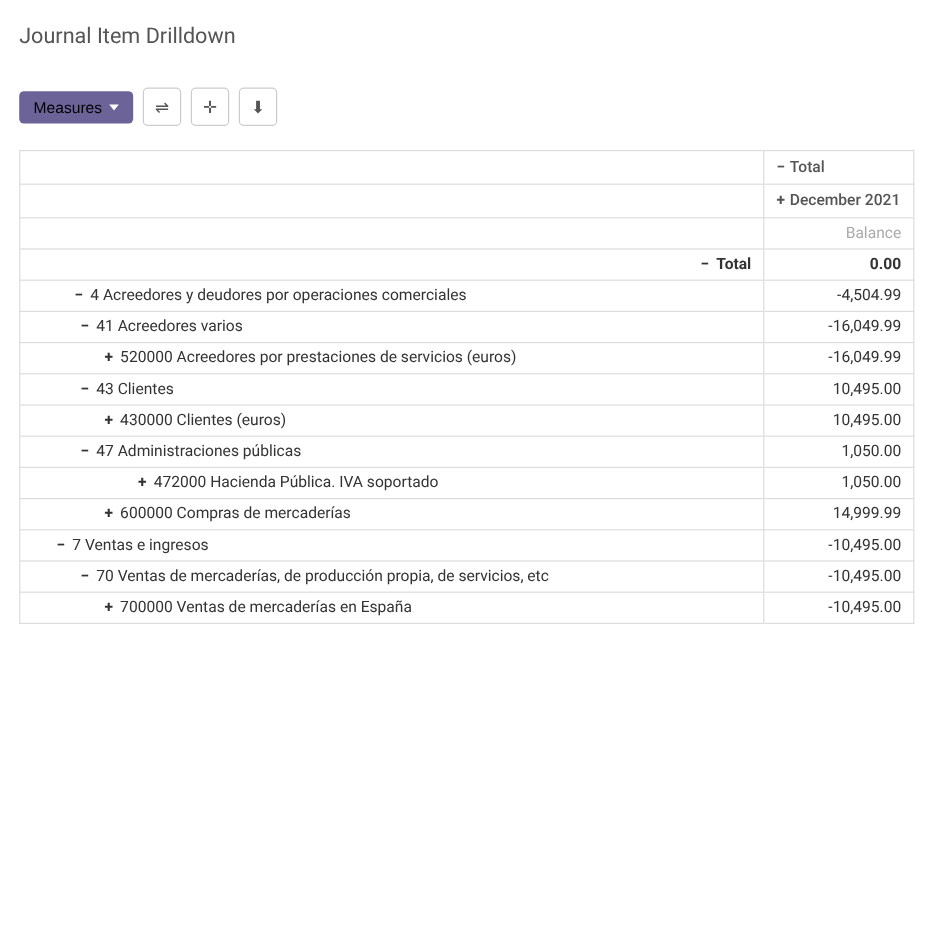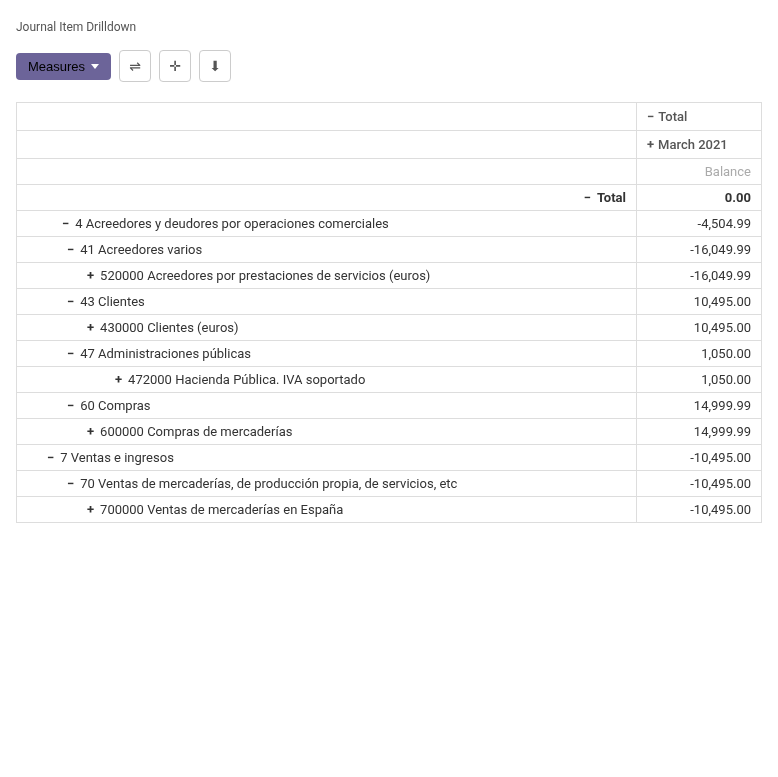--- a/index.html
+++ b/index.html
@@ -10,24 +10,24 @@
       background: #fff;
       width: 778px;
       min-height: 777px;
     }
 
     .page-container {
       padding: 20px 16px 16px 16px;
     }
 
     .page-title {
-      font-size: 12px;
+      font-size: 18px;
       font-weight: 400;
       color: #555;
-      margin-bottom: 16px;
+      margin-bottom: 32px;
     }
 
     .toolbar {
       display: flex;
       align-items: center;
       gap: 8px;
       margin-bottom: 20px;
     }
 
     .measures-btn {
@@ -167,21 +167,21 @@
             <span style="font-weight:bold;">−</span>
             <span>Total</span>
           </div>
         </th>
       </tr>
       <tr class="header-row col-header-2">
         <th style="border-right:1px solid #ddd;"></th>
         <th class="col-header-cell" style="white-space:nowrap;">
           <div class="june-header">
             <span style="font-weight:bold;">+</span>
-            <span>March 2021</span>
+            <span>December 2021</span>
           </div>
         </th>
       </tr>
       <tr class="header-row col-label-row">
         <th></th>
         <th>Balance</th>
       </tr>
     </thead>
     <tbody id="table-body">
     <tr>
@@ -210,24 +210,20 @@
         </tr>
         <tr>
           <td class="label-cell" style="padding-left: 50px;"><span style="font-weight: bold; margin-right: 6px; cursor: pointer;">−</span><span>47 Administraciones públicas</span></td>
           <td class="value">1,050.00</td>
         </tr>
         <tr>
           <td class="label-cell" style="padding-left: 98px;"><span style="font-weight: bold; margin-right: 6px; cursor: pointer;">+</span><span>472000 Hacienda Pública. IVA soportado</span></td>
           <td class="value">1,050.00</td>
         </tr>
         <tr>
-          <td class="label-cell" style="padding-left: 50px;"><span style="font-weight: bold; margin-right: 6px; cursor: pointer;">−</span><span>60 Compras</span></td>
-          <td class="value">14,999.99</td>
-        </tr>
-        <tr>
           <td class="label-cell" style="padding-left: 70px;"><span style="font-weight: bold; margin-right: 6px; cursor: pointer;">+</span><span>600000 Compras de mercaderías</span></td>
           <td class="value">14,999.99</td>
         </tr>
         <tr>
           <td class="label-cell" style="padding-left: 30px;"><span style="font-weight: bold; margin-right: 6px; cursor: pointer;">−</span><span>7 Ventas e ingresos</span></td>
           <td class="value">-10,495.00</td>
         </tr>
         <tr>
           <td class="label-cell" style="padding-left: 50px;"><span style="font-weight: bold; margin-right: 6px; cursor: pointer;">−</span><span>70 Ventas de mercaderías, de producción propia, de servicios, etc</span></td>
           <td class="value">-10,495.00</td>

